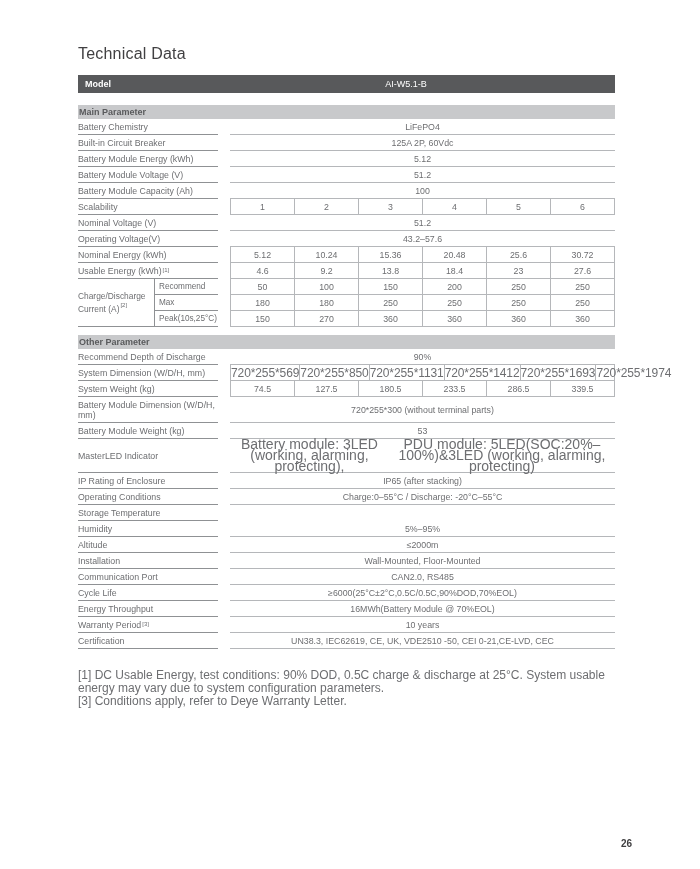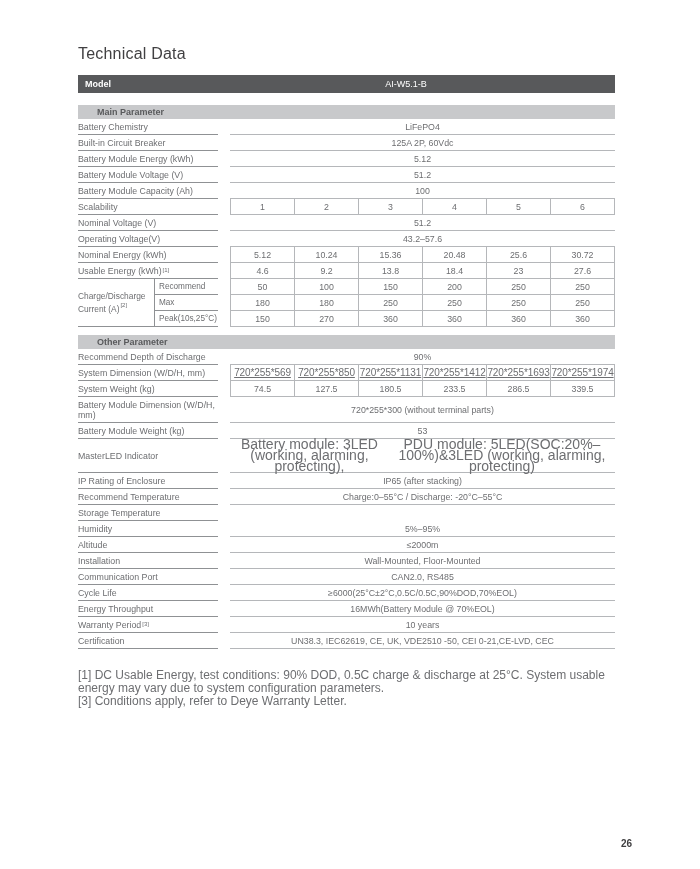--- a/index.html
+++ b/index.html
@@ -14,37 +14,37 @@
   body{
     width:700px;height:869px;background:#ffffff;position:relative;
     font-family:"Liberation Sans", sans-serif;color:var(--text);
     -webkit-font-smoothing:antialiased;
   }
   .content{position:absolute;left:78px;top:45px;width:537px;}
   .title{font-size:16px;font-weight:normal;color:var(--title);margin:0 0 12px 0;letter-spacing:0.2px;}
   .model-bar{display:flex;align-items:center;background:var(--header-bar);height:18px;margin-bottom:12px;}
   .model-bar .m-label{width:152px;padding-left:7px;color:#fff;font-size:9px;font-weight:bold;}
   .model-bar .m-value{flex:1;text-align:center;color:#fff;font-size:9px;font-weight:normal;padding-right:40px;}
-  .section-bar{background:var(--section-bar);height:14px;display:flex;align-items:center;padding-left:19px;
+  .section-bar{background:var(--section-bar);height:14px;display:flex;align-items:center;padding-left:1px;
     font-size:9px;font-weight:bold;color:#595a5c;}
   .section-bar.other{margin-top:8px;}
   .row{display:flex;min-height:16px;box-sizing:border-box;}
   .row .lbl{width:140px;margin-right:12px;border-bottom:1px solid var(--line-dark);
     font-size:8.8px;display:flex;align-items:center;line-height:10px;box-sizing:border-box;}
   .row .val{width:385px;border-bottom:1px solid var(--line-light);font-size:8.8px;
     display:flex;align-items:center;justify-content:center;text-align:center;box-sizing:border-box;line-height:10px;}
   .row.tall{min-height:26px;}
   .val.two-line{flex-direction:row;justify-content:space-between;line-height:11px;font-size:14px;}
   .cols{width:385px;display:flex;box-sizing:border-box;
     border-left:1px solid var(--line-light);border-right:1px solid var(--line-light);
     border-bottom:1px solid var(--line-light);}
   .cols .c{flex:1;border-right:1px solid var(--line-light);display:flex;align-items:center;
     justify-content:center;font-size:8.8px;box-sizing:border-box;text-align:center;}
   .cols .c:last-child{border-right:none;}
-  .cols.small .c{font-size:10px;letter-spacing:-0.1px;text-decoration:underline;}
+  .cols.small .c{font-size:12px;letter-spacing:-0.1px;}
   sup{font-size:6px;position:relative;top:-1px;margin-left:1px;}
   
   .group{display:flex;}
   .glabel{width:76px;border-bottom:1px solid var(--line-dark);display:flex;flex-direction:column;
     justify-content:center;font-size:8.4px;line-height:10px;box-sizing:border-box;}
   .gsub{width:64px;border-left:1px solid var(--line-dark);display:flex;flex-direction:column;
     margin-right:12px;box-sizing:border-box;}
   .gsub .s{height:16px;border-bottom:1px solid var(--line-dark);display:flex;align-items:center;
     padding-left:4px;font-size:8.2px;box-sizing:border-box;}
   .gvals{display:flex;flex-direction:column;}
@@ -210,21 +210,21 @@
     <div class="val two-line">
       <span>Battery module: 3LED (working, alarming, protecting),</span>
       <span>PDU module: 5LED(SOC:20%–100%)&amp;3LED (working, alarming, protecting)</span>
     </div>
   </div>
   <div class="row">
     <div class="lbl">IP Rating of Enclosure</div>
     <div class="val">IP65 (after stacking)</div>
   </div>
   <div class="row">
-    <div class="lbl">Recommend Temperature</div>
+    <div class="lbl">Operating Conditions</div>
     <div class="val">Charge:0–55°C / Discharge: -20°C–55°C</div>
   </div>
   <div class="row">
     <div class="lbl">Storage Temperature</div>
   </div>
   <div class="row">
     <div class="lbl">Humidity</div>
     <div class="val">5%–95%</div>
   </div>
   <div class="row">

